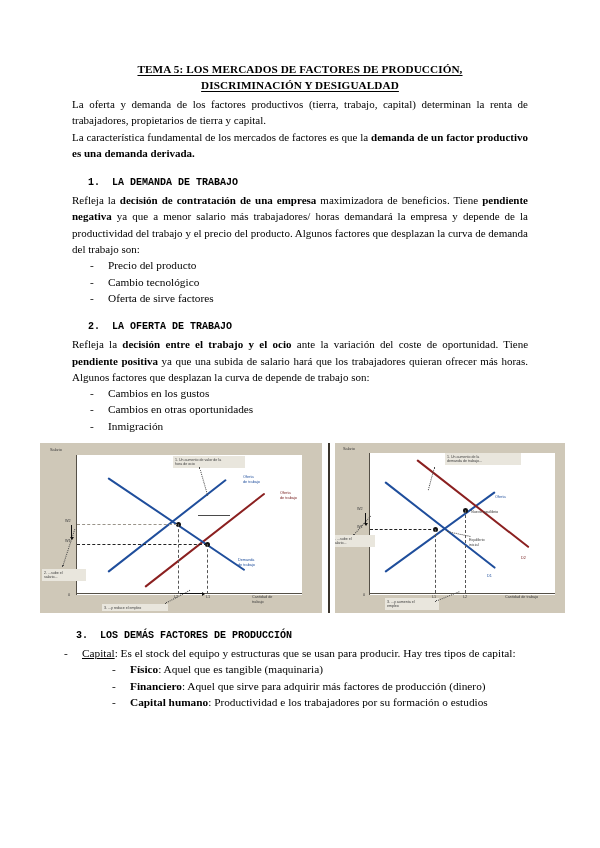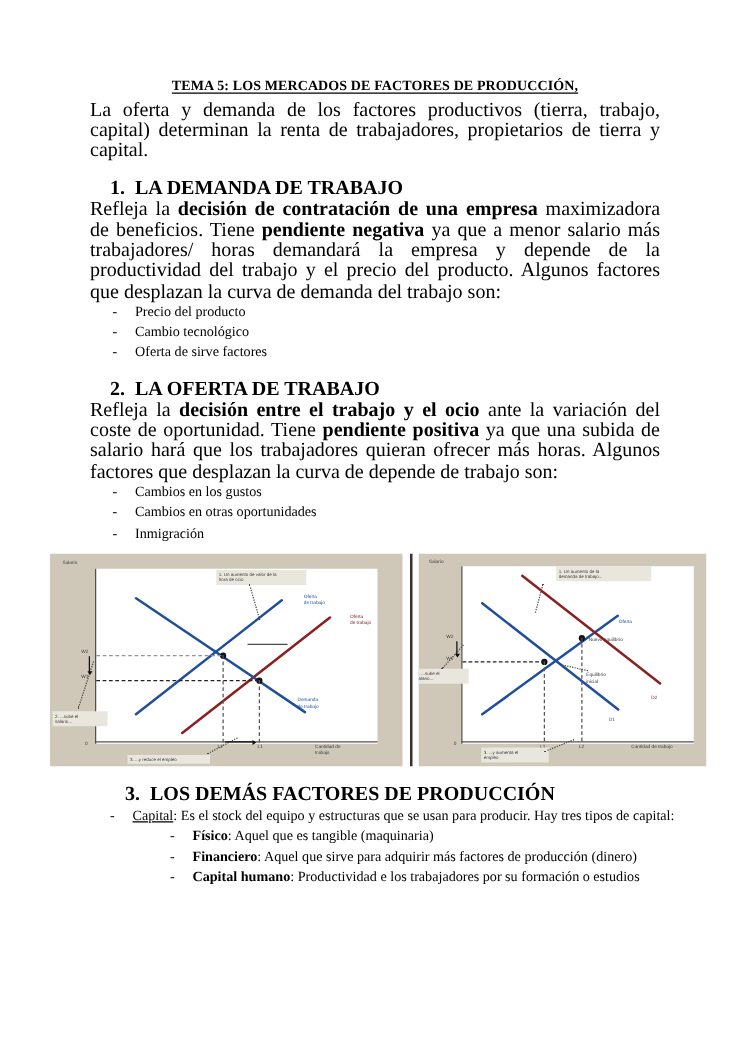--- a/index.html
+++ b/index.html
@@ -39,37 +39,38 @@
   }
   .doc-title .tline {
     display: inline-block;
     text-decoration: underline;
     text-underline-offset: 2px;
   }
 
   
   p.body {
     margin: 0;
-    font-size: 16px;
+    font-size: 11px;
     line-height: 16.3px;
     text-align: justify;
     text-justify: inter-word;
   }
   p.body.first { margin-top: 3px; }
   b, strong { font-weight: bold; }
   .u { text-decoration: underline; }
 
   
   .section-head {
     font-weight: bold;
-    font-size: 16px;
+    font-size: 10px;
     line-height: 16px;
     margin: 14px 0 1px 0;
     padding-left: 34px;
     text-indent: -18px;
+    font-family: Liberation Mono, monospace;
   }
   .section-head.tight { margin-top: 13px; }
 
   
   ul.dash {
     list-style: none;
     margin: 0;
     padding: 0;
   }
   ul.dash > li {
@@ -226,37 +227,39 @@
     position: absolute;
     left: -2px; bottom: -1px;
     border-top: 3px solid #111;
     border-left: 2px solid transparent;
     border-right: 2px solid transparent;
   }
 
   
   .tail {
     position: absolute;
-    left: 84px;
+    left: 60px;
     top: 628px;
     width: 456px;
   }
 </style>
 </head>
 <body>
 
 <div class="page">
 
   <div class="content">
 
     <div class="doc-title">
       <span class="tline">TEMA 5: LOS MERCADOS DE FACTORES DE PRODUCCIÓN,</span><br>
+      <span class="tline">DISCRIMINACIÓN Y DESIGUALDAD</span>
     </div>
 
     <p class="body first">La oferta y demanda de los factores productivos (tierra, trabajo, capital) determinan la renta de trabajadores, propietarios de tierra y capital.</p>
+    <p class="body"><span>La característica fundamental de los mercados de factores es que la </span><b>demanda de un factor productivo es una demanda derivada.</b></p>
 
     <div class="section-head">
       <span>1.</span>&nbsp;&nbsp;<span>LA DEMANDA DE TRABAJO</span>
     </div>
     <p class="body"><span>Refleja la </span><b>decisión de contratación de una empresa</b><span> maximizadora de beneficios. Tiene </span><b>pendiente negativa</b><span> ya que a menor salario más trabajadores/ horas demandará la empresa y depende de la productividad del trabajo y el precio del producto. Algunos factores que desplazan la curva de demanda del trabajo son:</span></p>
     <ul class="dash">
       <li><span class="dash-mark">-</span><span>Precio del producto</span></li>
       <li><span class="dash-mark">-</span><span>Cambio tecnológico</span></li>
       <li><span class="dash-mark">-</span><span>Oferta de sirve factores</span></li>
     </ul>

